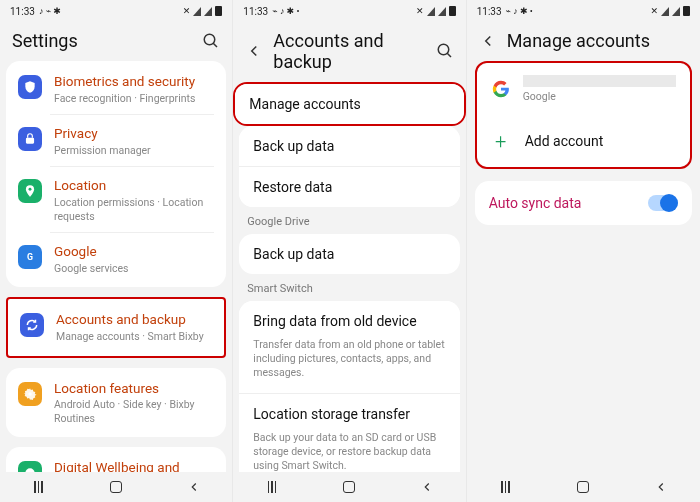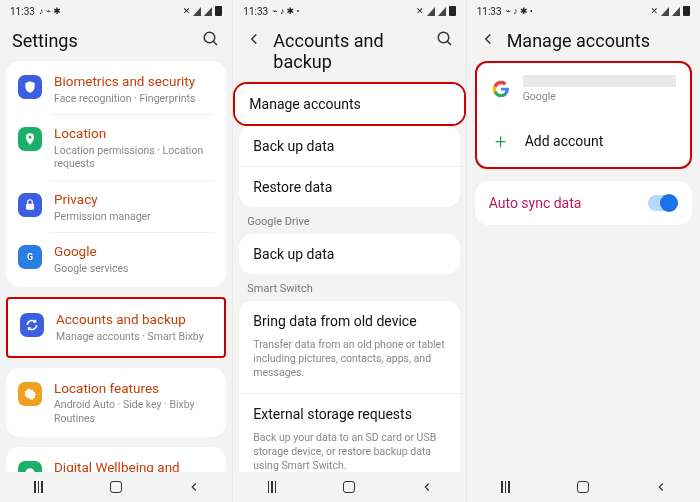--- a/index.html
+++ b/index.html
@@ -7,21 +7,21 @@
   .screens { display: flex; width: 700px; height: 502px; }
   .screen { width: 233.333px; height: 502px; background: #f3f3f3; position: relative; border-right: 1px solid #e8e8e8; overflow: hidden; display: flex; flex-direction: column; }
   .screen:last-child { border-right: none; }
 
   .statusbar { height: 22px; display: flex; justify-content: space-between; align-items: center; padding: 0 10px; background: #f3f3f3; font-size: 10px; color: #222; }
   .sb-left { display: flex; align-items: center; gap: 4px; }
   .sb-right { display: flex; align-items: center; gap: 3px; }
   .sb-bat { width: 7px; height: 10px; background: #222; border-radius: 1px; }
   .sb-tri { width: 0; height: 0; border-left: 8px solid transparent; border-bottom: 9px solid #444; }
 
-  .header { display: flex; align-items: flex-start; padding: 8px 12px 10px; gap: 10px; }
+  .header { display: flex; align-items: center; padding: 8px 12px 10px; gap: 10px; }
   .header .title { flex: 1; font-size: 18px; color: #111; font-weight: 400; }
   .back-icon svg, .search-icon svg { display: block; }
 
   .content { flex: 1; overflow: hidden; padding: 0 6px; }
   .card { background: #fff; border-radius: 14px; margin-bottom: 10px; padding: 2px 0; }
   .row { display: flex; align-items: flex-start; padding: 10px 12px; gap: 12px; position: relative; }
   .row.divider::after { content: ""; position: absolute; bottom: 0; left: 44px; right: 12px; height: 1px; background: #eee; }
   .ic { width: 24px; height: 24px; border-radius: 7px; flex-shrink: 0; display: flex; align-items: center; justify-content: center; margin-top: 2px; }
   .ic svg { width: 14px; height: 14px; }
   .rt { flex: 1; min-width: 0; }
@@ -90,41 +90,41 @@
               <svg viewBox="0 0 24 24" fill="#fff">
                 <path d="M12 2l8 3v6c0 5-3.4 9.7-8 11-4.6-1.3-8-6-8-11V5l8-3z"></path>
               </svg>
             </div>
             <div class="rt">
               <div class="lbl">Biometrics and security</div>
               <div class="sub">Face recognition · Fingerprints</div>
             </div>
           </div>
           <div class="row divider">
+            <div class="ic" style="background:#3b5fe0">
+              <svg viewBox="0 0 24 24" fill="#fff">
+                <rect x="5" y="10" width="14" height="10" rx="2"></rect>
+                <path d="M8 10V7a4 4 0 018 0v3" fill="none" stroke="#fff" stroke-width="2"></path>
+              </svg>
+            </div>
+            <div class="rt">
+              <div class="lbl">Privacy</div>
+              <div class="sub">Permission manager</div>
+            </div>
+          </div>
+          <div class="row divider">
             <div class="ic" style="background:#1ab06a">
               <svg viewBox="0 0 24 24" fill="#fff">
                 <path d="M12 2a7 7 0 017 7c0 5-7 13-7 13S5 14 5 9a7 7 0 017-7z"></path>
                 <circle cx="12" cy="9" r="2.5" fill="#1ab06a"></circle>
               </svg>
             </div>
             <div class="rt">
               <div class="lbl">Location</div>
               <div class="sub">Location permissions · Location requests</div>
-            </div>
-          </div>
-          <div class="row divider">
-            <div class="ic" style="background:#3b5fe0">
-              <svg viewBox="0 0 24 24" fill="#fff">
-                <rect x="5" y="10" width="14" height="10" rx="2"></rect>
-                <path d="M8 10V7a4 4 0 018 0v3" fill="none" stroke="#fff" stroke-width="2"></path>
-              </svg>
-            </div>
-            <div class="rt">
-              <div class="lbl">Privacy</div>
-              <div class="sub">Permission manager</div>
             </div>
           </div>
           <div class="row">
             <div class="ic" style="background:#2a7de1">
               <svg viewBox="0 0 24 24">
                 <text x="12" y="17" text-anchor="middle" font-size="15" font-weight="bold" fill="#fff">G</text>
               </svg>
             </div>
             <div class="rt">
               <div class="lbl">Google</div>
@@ -240,21 +240,21 @@
             <div class="lbl">Back up data</div>
           </div>
         </div>
         <div class="sect">Smart Switch</div>
         <div class="card2" style="margin:0 6px 0;">
           <div class="row2" style="">
             <div class="lbl">Bring data from old device</div>
             <div class="sub">Transfer data from an old phone or tablet including pictures, contacts, apps, and messages.</div>
           </div>
           <div class="row2" style="border-bottom:none;">
-            <div class="lbl">External storage requests</div>
+            <div class="lbl">Location storage transfer</div>
             <div class="sub">Back up your data to an SD card or USB storage device, or restore backup data using Smart Switch.</div>
           </div>
         </div>
       </div>
     <div class="navbar">
       <div class="nav-btn">
           <div class="nav-recent">
             <span></span>
             <span></span>
             <span></span>

